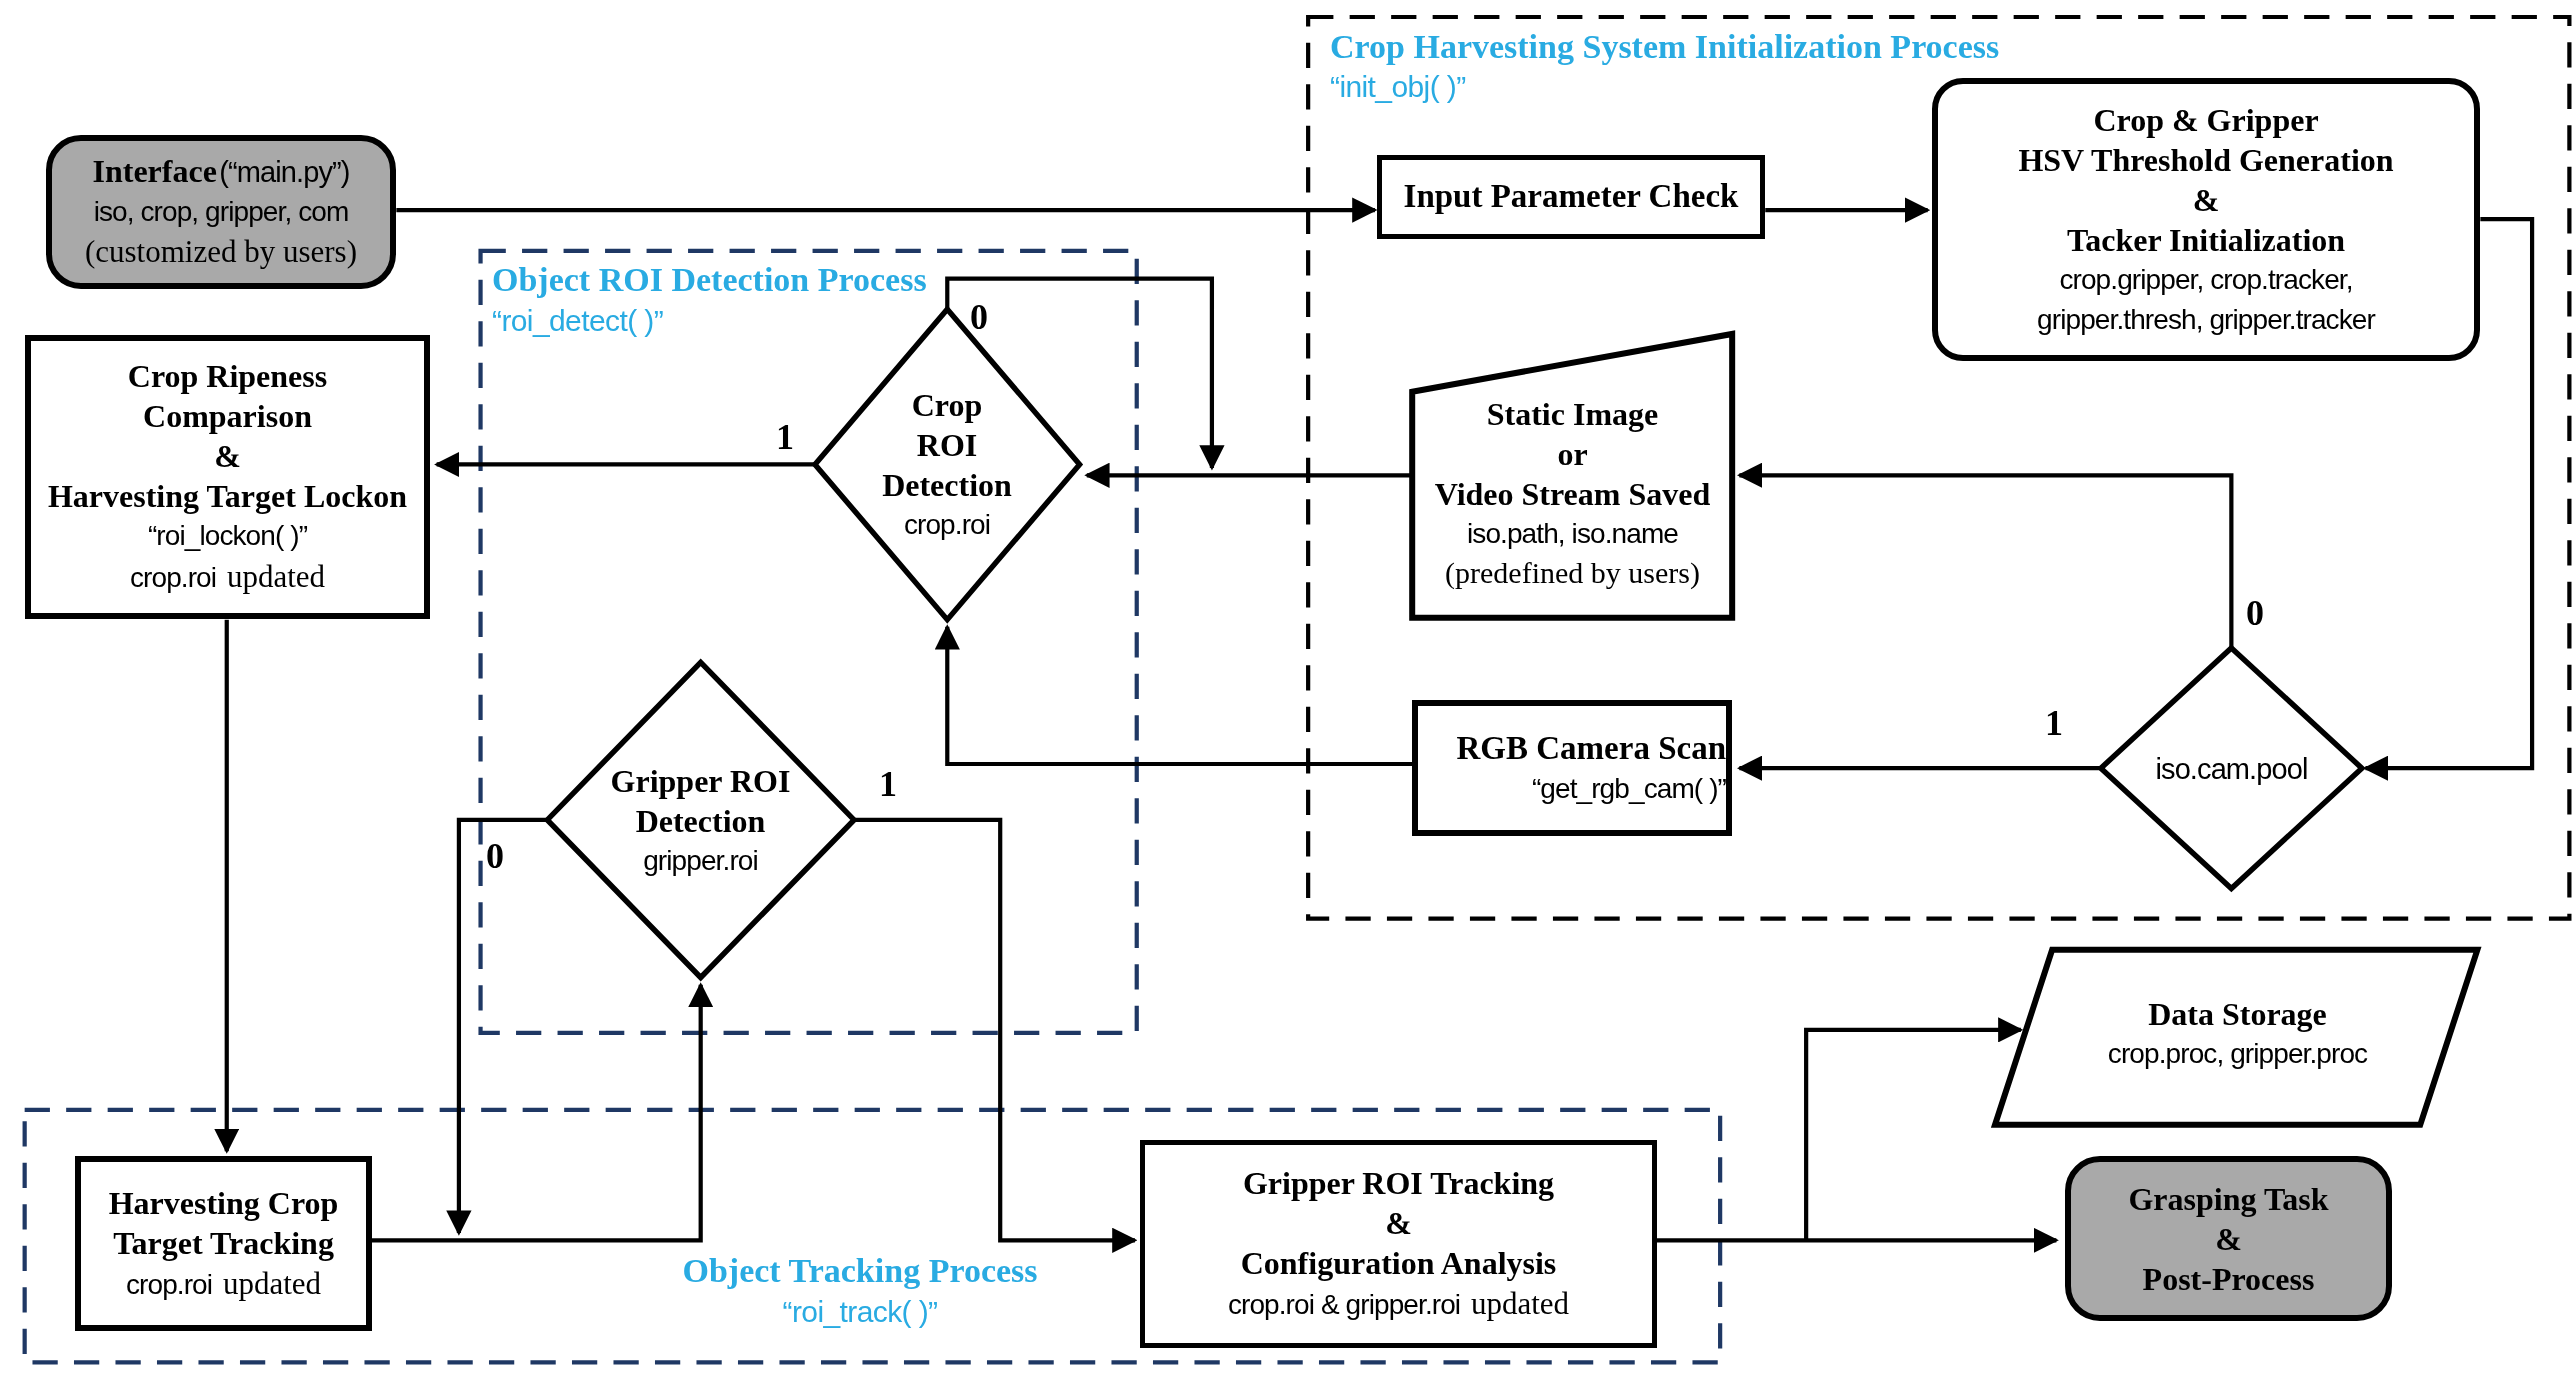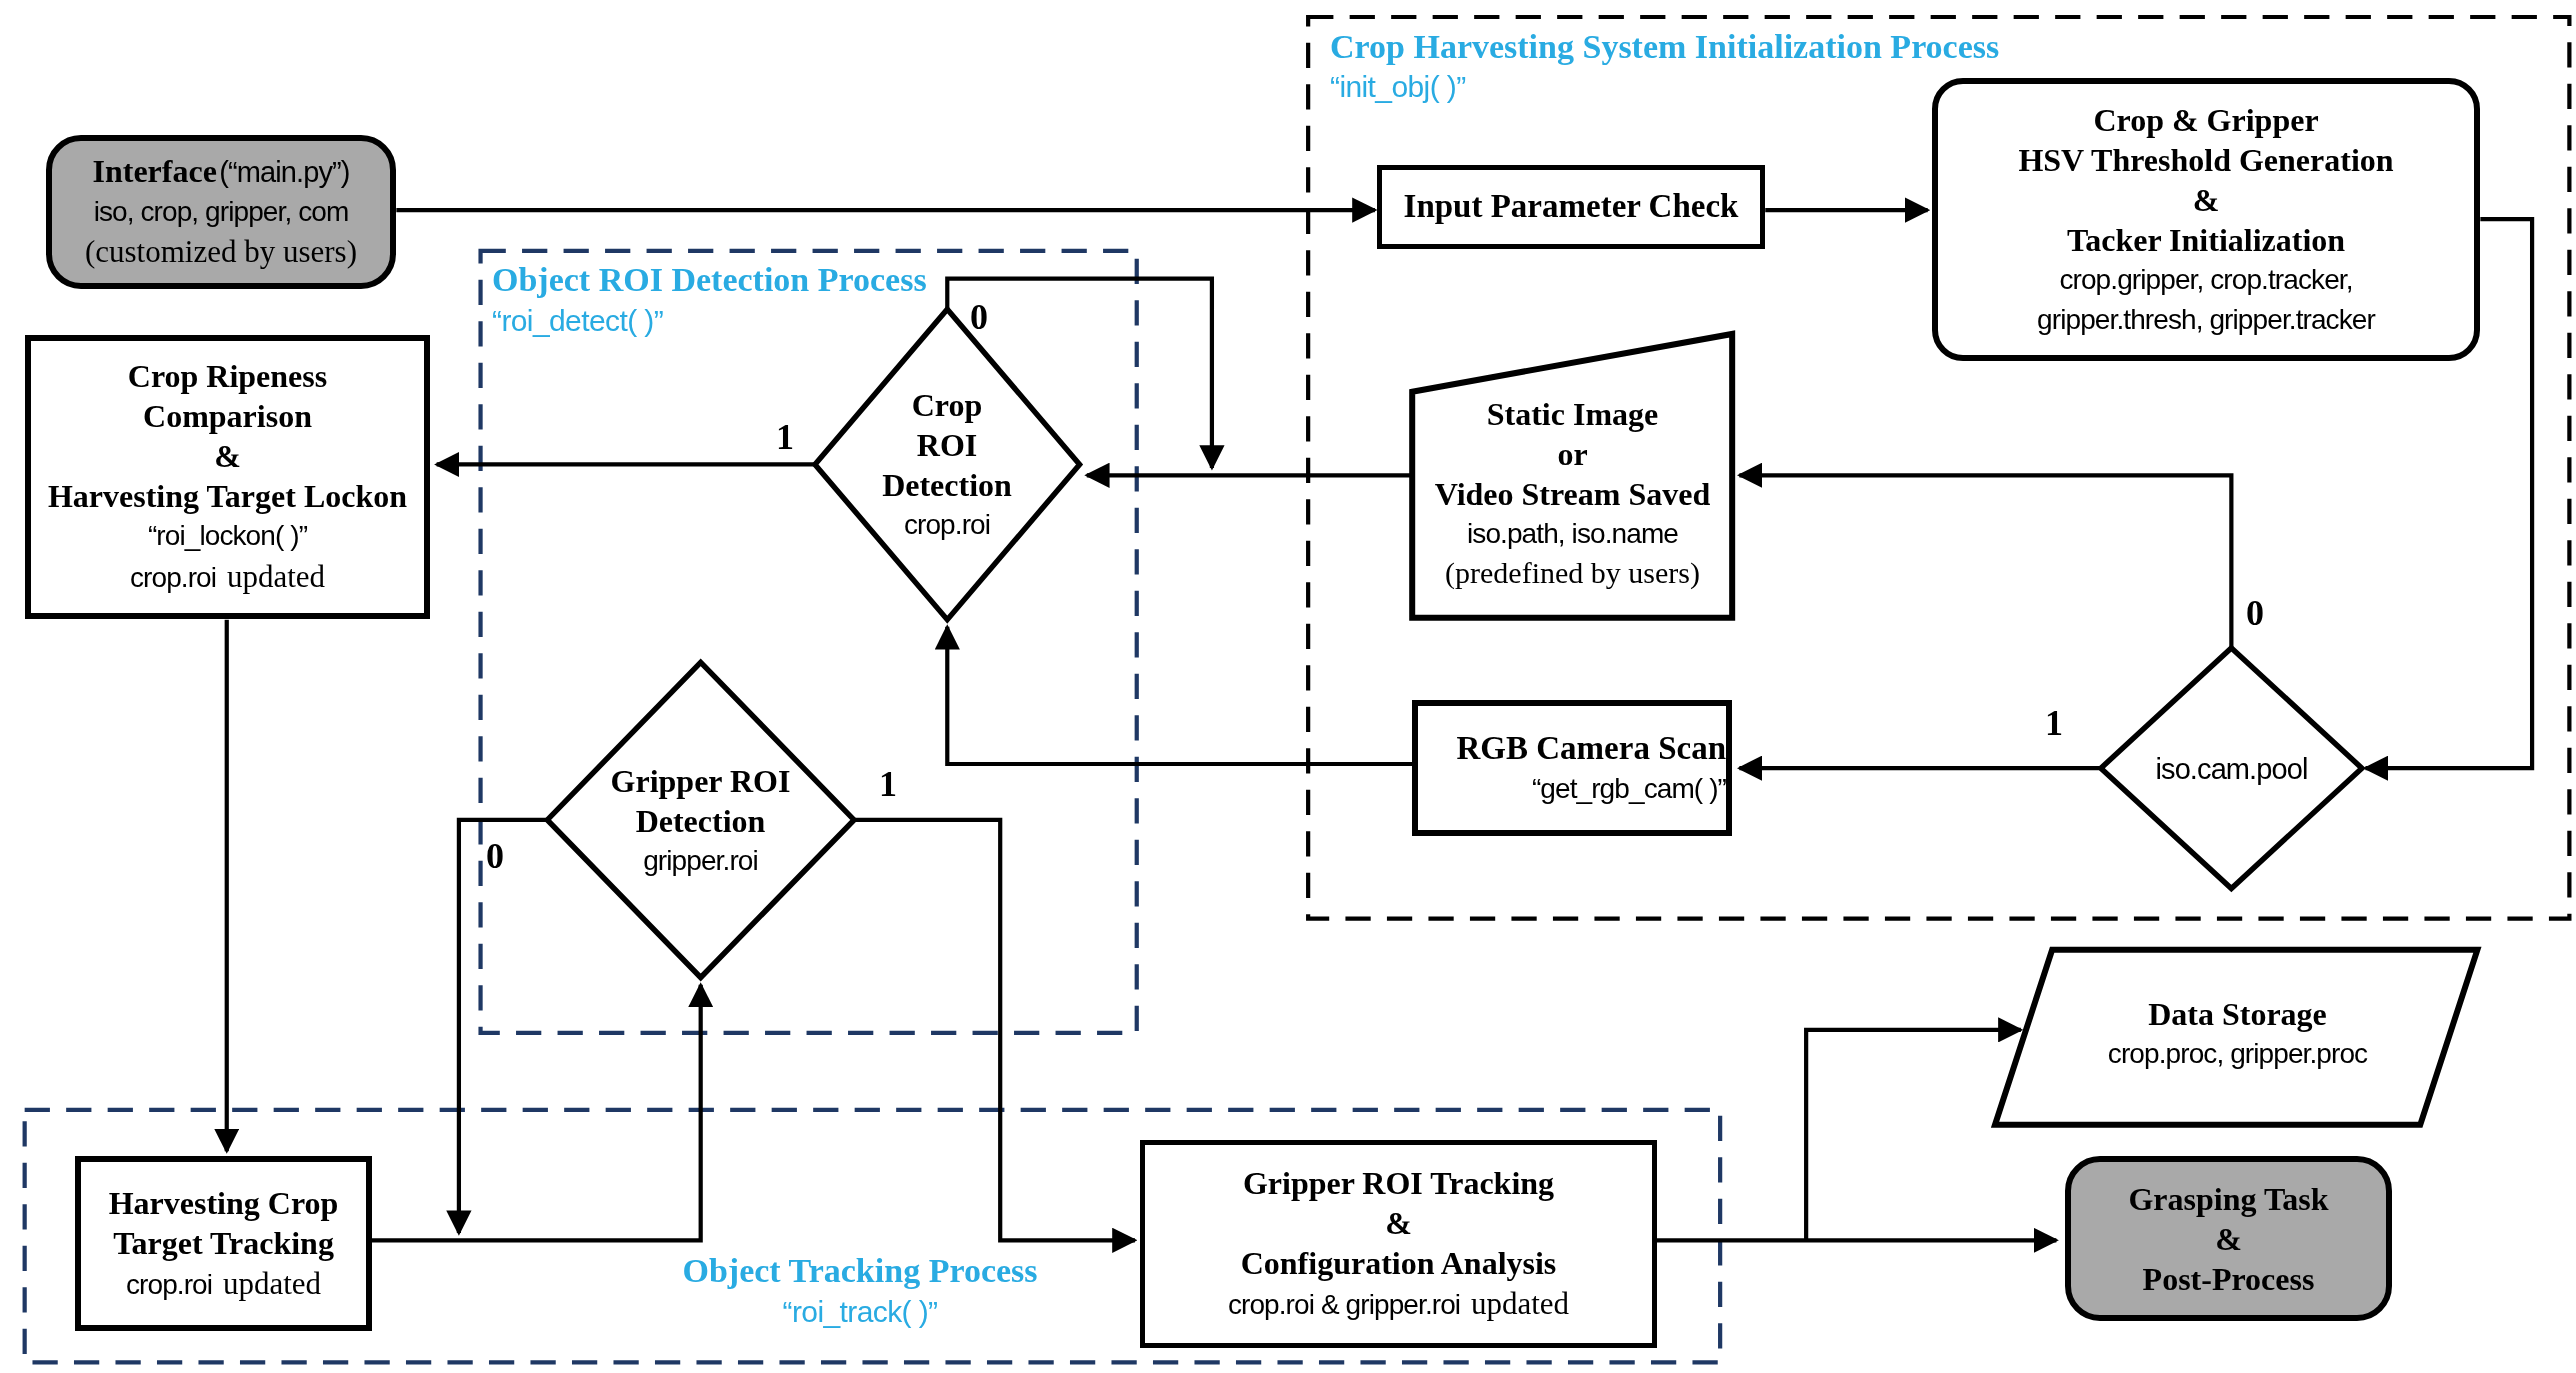--- a/index.html
+++ b/index.html
@@ -87,21 +87,21 @@
 
   <div class="node gray" style="left:46px;top:135px;width:350px;height:154px;">
     <div>
       <span class="h" style="font-size:32px;">Interface</span>
       <span class="a" style="font-size:29px;">(“main.py”)</span>
     </div>
     <div class="a">iso, crop, gripper, com</div>
     <div class="n">(customized by users)</div>
   </div>
 
-  <div class="node" style="left:1377px;top:165px;width:388px;height:84px;border-width:5.4px;">
+  <div class="node" style="left:1377px;top:155px;width:388px;height:84px;border-width:5.4px;">
     <div class="h">Input Parameter Check</div>
   </div>
 
   <div class="node" style="left:1932px;top:78px;width:548px;height:283px;border-radius:31px;">
     <div class="h2">Crop &amp; Gripper</div>
     <div class="h2">HSV Threshold Generation</div>
     <div class="h2">&amp;</div>
     <div class="h2">Tacker Initialization</div>
     <div class="a">crop.gripper, crop.tracker,</div>
     <div class="a">gripper.thresh, gripper.tracker</div>

